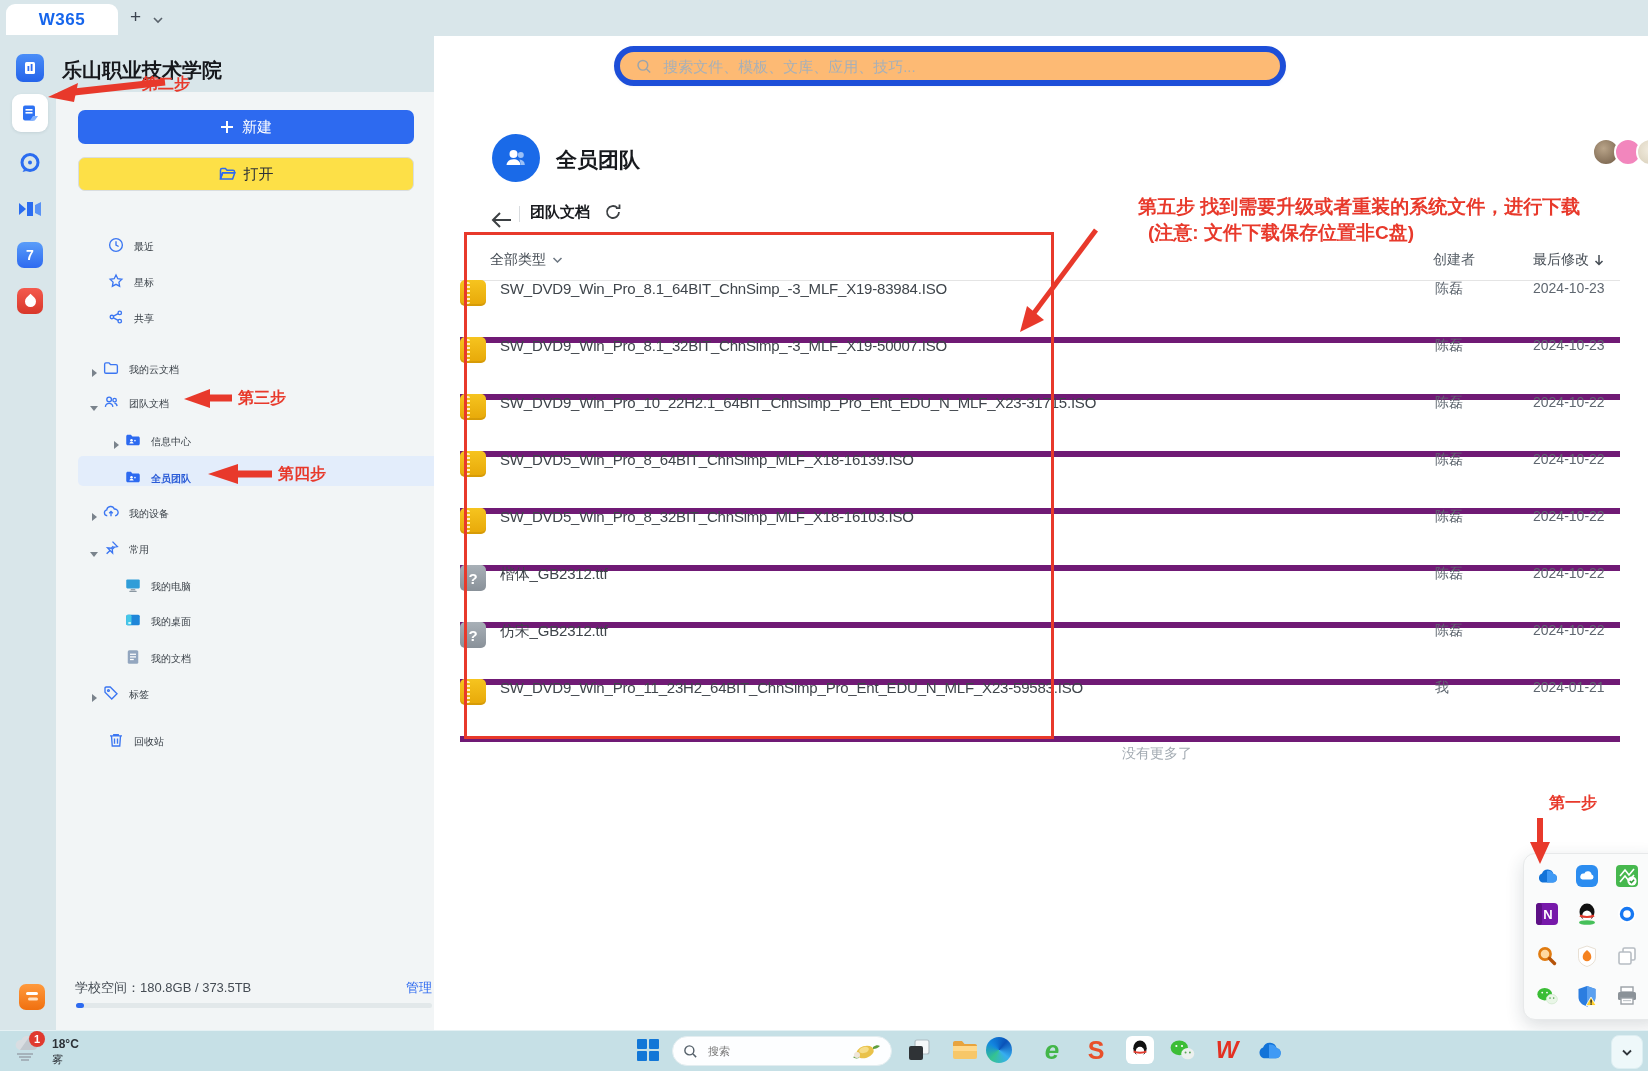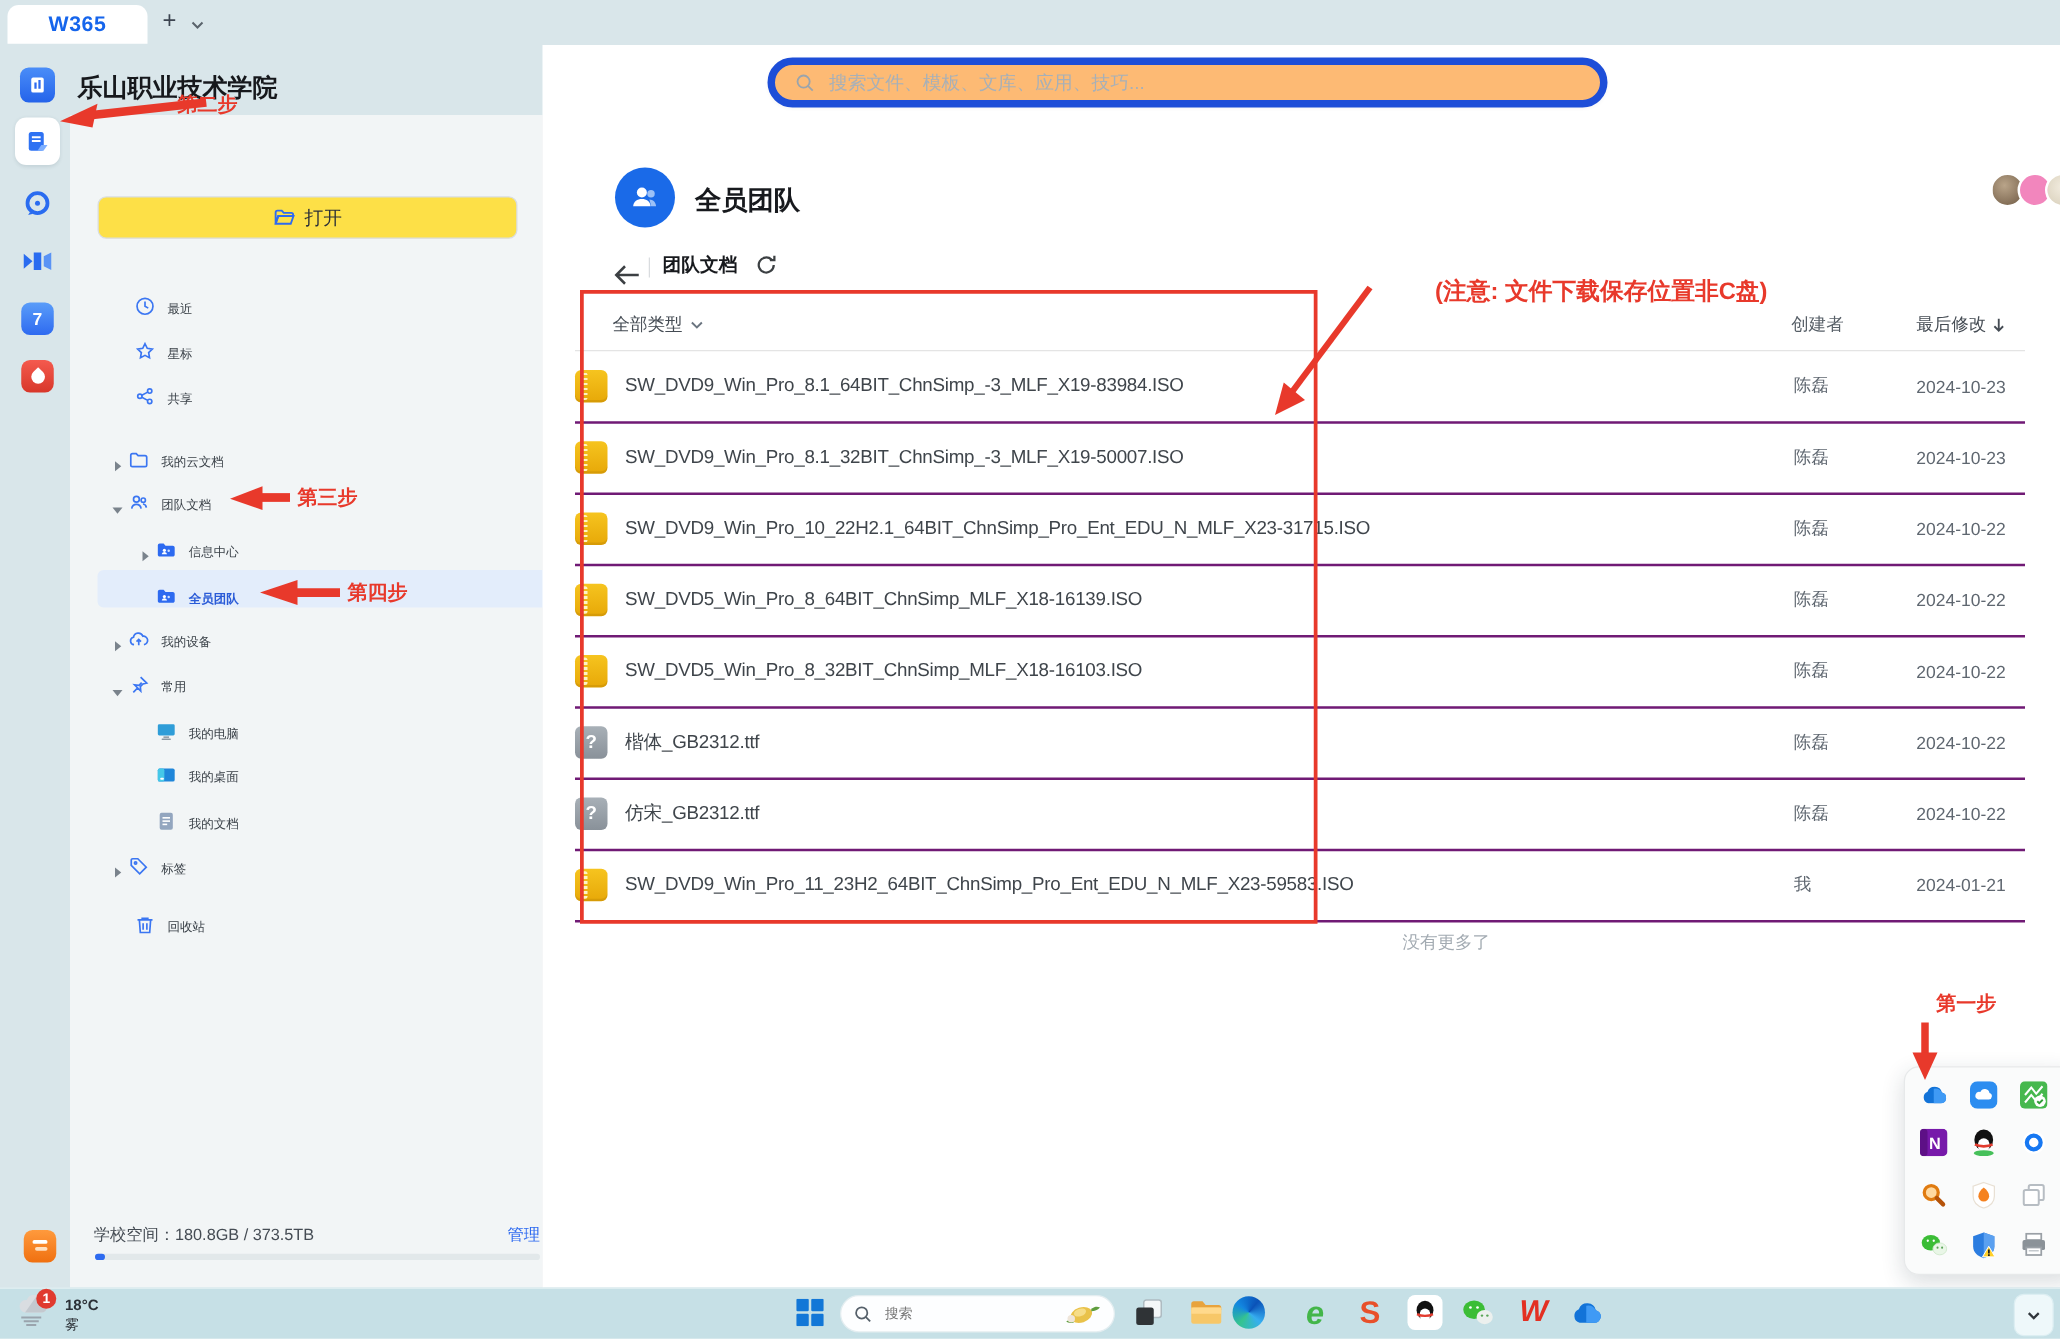--- a/index.html
+++ b/index.html
@@ -25,21 +25,21 @@
 .tri-r{width:0;height:0;border-left:5px solid #7a838c;border-top:4px solid transparent;border-bottom:4px solid transparent}
 .tri-d{width:0;height:0;border-top:5px solid #7a838c;border-left:4px solid transparent;border-right:4px solid transparent}
 .nav.sel{background:#e3edfb;border-radius:5px;height:30px;color:#2a5bd7;font-weight:700}
 
 #main{position:absolute;left:434px;top:36px;width:1214px;height:994px;background:#fff}
 .searchbar{position:absolute;left:614px;top:46px;width:672px;height:40px;background:#fdba74;border:6px solid #1d4ed8;
   border-radius:21px;display:flex;align-items:center;padding:0 16px;box-sizing:border-box;gap:9px;box-shadow:0 1px 3px rgba(40,60,70,.05)}
 .searchbar input{border:none;outline:none;background:transparent;font-size:15px;color:#333;width:100%;
   font-family:"Liberation Sans",sans-serif}
 .searchbar input::placeholder{color:#a7b0b8}
-.frow{position:absolute;left:460px;width:1160px;height:57px;display:flex;align-items:center;border-bottom:2px solid #701a75}
+.frow{position:absolute;left:460px;width:1160px;height:57px;display:flex;border-bottom:6px solid #701a75}
 .ficon{width:26px;height:26px;border-radius:5px;flex:none;position:relative}
 .ficon[data-kind="iso"]{background:linear-gradient(180deg,#f6c41f,#e7a808);box-shadow:inset 0 -2px 0 rgba(120,80,0,.15)}
 .ficon[data-kind="iso"]::before{content:"";position:absolute;left:5px;top:2px;bottom:2px;width:5px;border-radius:2px;
   background:repeating-linear-gradient(180deg,#fff3c4 0 2px,rgba(255,255,255,0) 2px 4px)}
 .ficon[data-kind="ttf"]{background:linear-gradient(180deg,#a8b0b7,#899199);color:#fff;font-weight:700;font-size:15px;
   display:flex;align-items:center;justify-content:center}
 .ficon[data-kind="ttf"]::after{content:"?"}
 .fname{margin-left:14px;font-size:15px;color:#3f454b;letter-spacing:-.2px;white-space:nowrap}
 .fcreator{position:absolute;left:975px;font-size:14px;color:#5f6770}
 .fdate{position:absolute;left:1073px;font-size:14px;color:#5f6770}
@@ -118,20 +118,26 @@
     <svg width="14" height="12" viewBox="0 0 14 12">
         <rect x="1" y="1" width="12" height="3" rx="1.5" fill="#fff"></rect>
         <rect x="3" y="6.5" width="10" height="3" rx="1.5" fill="#ffe0c0"></rect>
       </svg>
   </div>
 
   <div class="abs" style="left:62px;top:57px;font-size:20px;font-weight:700;color:#16181c">乐山职业技术学院</div>
 
   <div id="panel"></div>
 
+  <div class="btn-new">
+    <svg width="14" height="14" viewBox="0 0 14 14">
+        <path d="M7 1v12M1 7h12" stroke="#fff" stroke-width="2"></path>
+      </svg>
+    <span>新建</span>
+  </div>
   <div class="btn-open">
     <svg width="17" height="15" viewBox="0 0 17 15">
         <path d="M1.5 3c0-.8.7-1.5 1.5-1.5h3.4l1.6 1.8h6c.8 0 1.5.7 1.5 1.5v1H3.6L1.5 12z" fill="none" stroke="#2d6af0" stroke-width="1.5"></path>
         <path d="M1.5 12l2.1-6.2h12.2L13.6 12z" fill="none" stroke="#2d6af0" stroke-width="1.5"></path>
       </svg>
     <span>打开</span>
   </div>
 
   <div class="nav" style="top:226px;padding-left:29px">
     <span class="ic">
@@ -390,20 +396,21 @@
     <span class="fdate">2024-01-21</span>
   </div>
 
   <div class="abs" style="left:1122px;top:745px;font-size:14px;color:#a3abb2">没有更多了</div>
 
   <div class="abs" style="left:464px;top:232px;width:584px;height:501px;border:3px solid #e8392b;z-index:5;pointer-events:none"></div>
 
   <div class="red-note" style="left:142px;top:74px;font-size:16px">第二步</div>
   <div class="red-note" style="left:238px;top:388px;font-size:16px">第三步</div>
   <div class="red-note" style="left:278px;top:464px;font-size:16px">第四步</div>
+  <div class="red-note" style="left:1138px;top:194px;font-size:19px;z-index:9">第五步  找到需要升级或者重装的系统文件，进行下载</div>
   <div class="red-note" style="left:1148px;top:220px;font-size:19px;z-index:9">(注意: 文件下载保存位置非C盘)</div>
   <div class="red-note" style="left:1549px;top:793px;font-size:16px;z-index:9">第一步</div>
 
   <div id="traypop">
     <span class="tico" style="left:12px;top:11px">
       <svg width="22" height="14" viewBox="0 0 22 14">
           <path d="M6.5 13.5h10a4.3 4.3 0 001-8.5A6 6 0 006 4.4 4.8 4.8 0 006.5 13.5z" fill="#1273d8"></path>
           <path d="M11 13.5h5.5a4.3 4.3 0 001-8.5A6 6 0 0011 2z" fill="#3f9af5"></path>
         </svg>
     </span>

